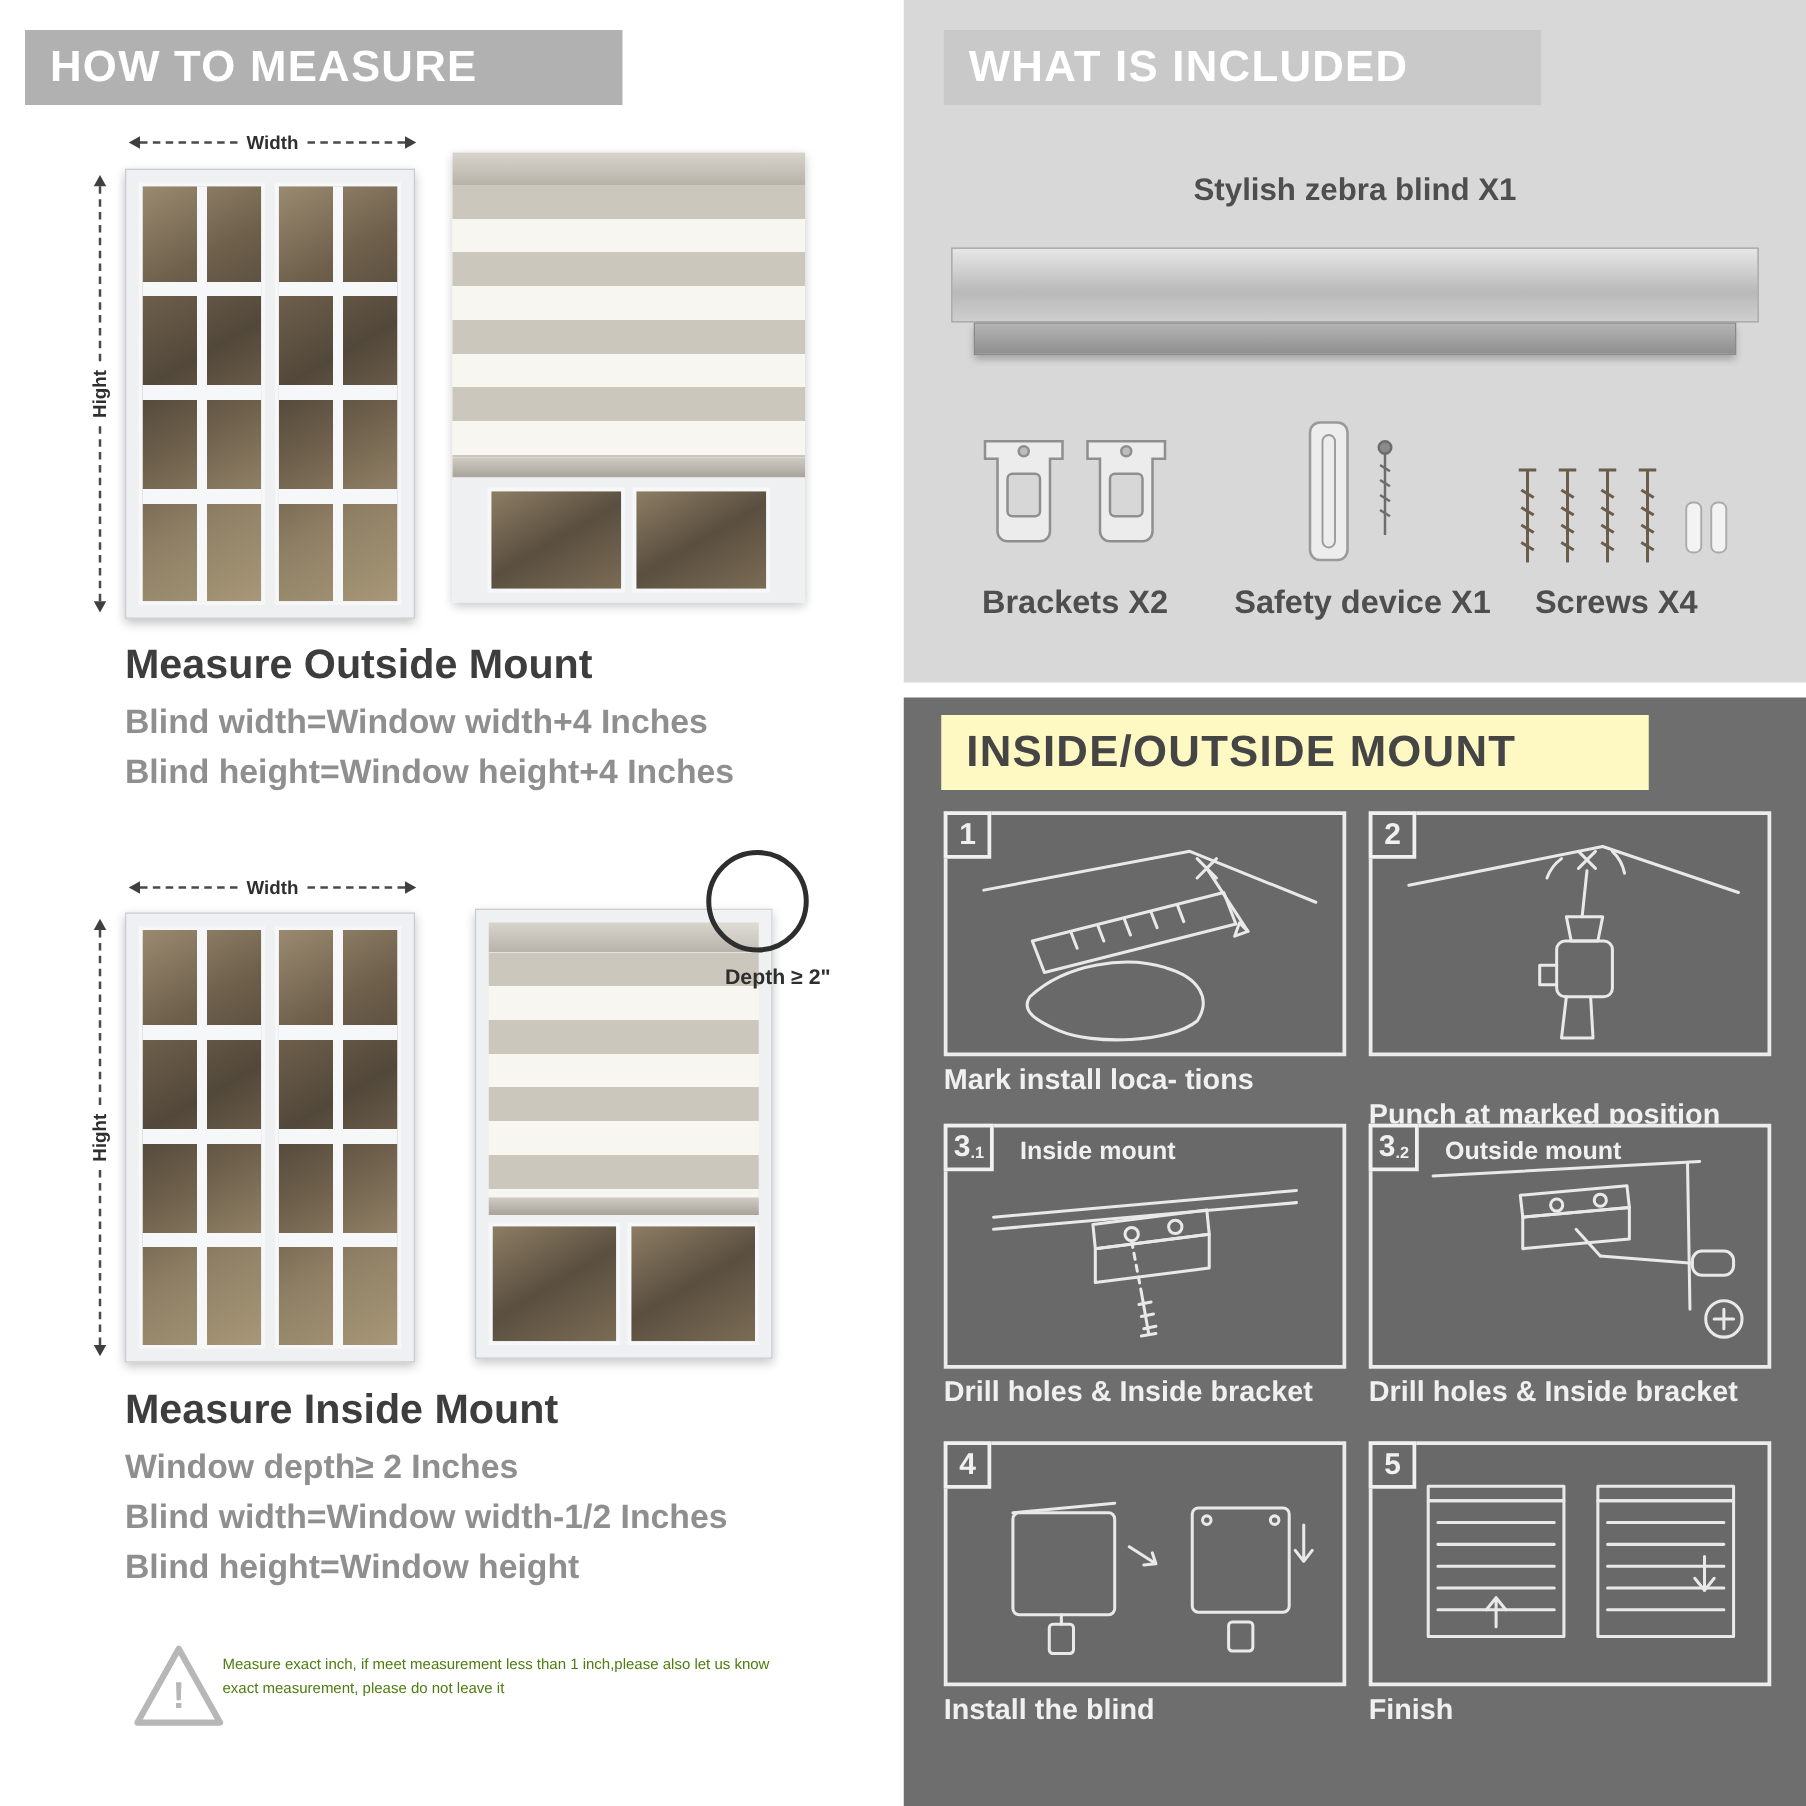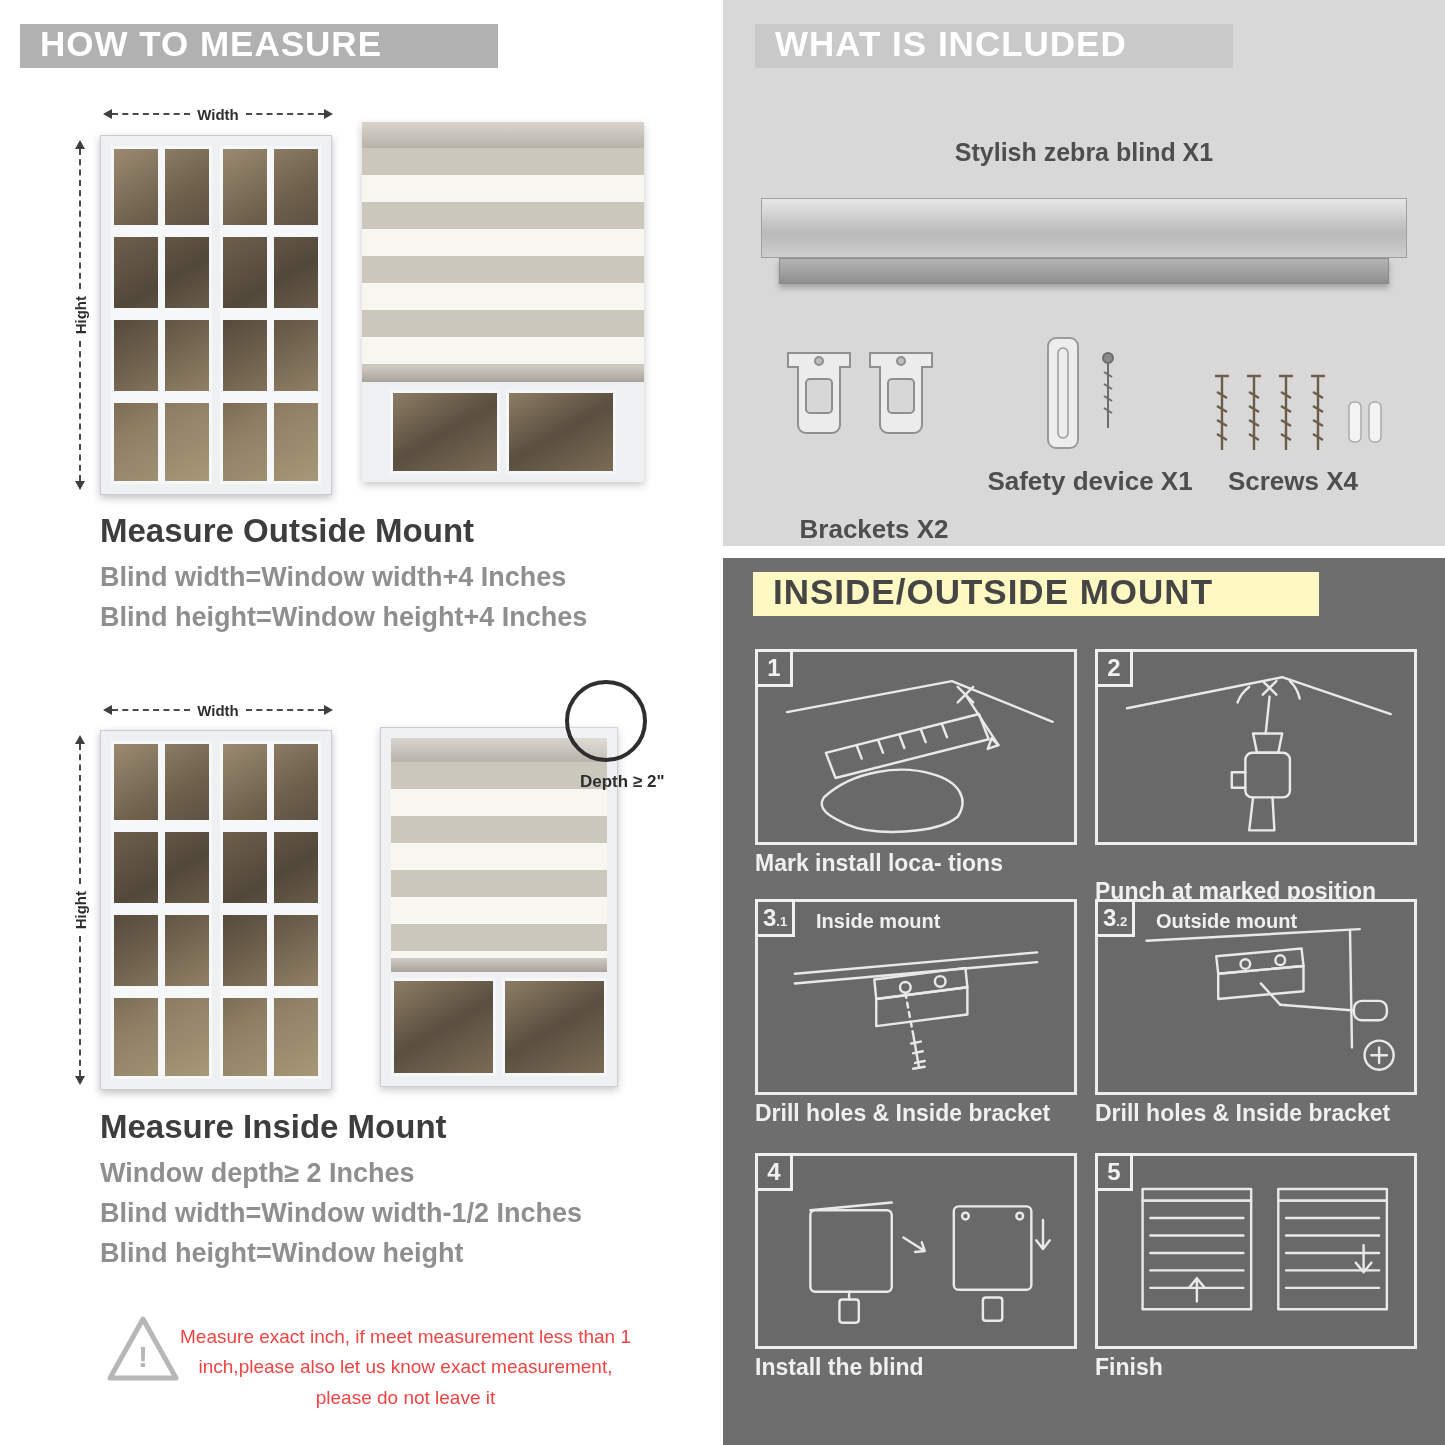--- a/index.html
+++ b/index.html
@@ -1,20 +1,20 @@
 <!DOCTYPE html>
 <html><head>
 <meta charset="utf-8">
 <style>
   * { margin:0; padding:0; box-sizing:border-box; }
   body { font-family:"Liberation Sans", sans-serif; background:#fff; }
   .page { position:relative; width:1445px; height:1445px; background:#ffffff; overflow:hidden; }
 
   
-  .banner { position:absolute; height:44px; display:flex; padding:0 20px; font-weight:bold; font-size:35px; letter-spacing:1px; }
+  .banner { position:absolute; height:60px; display:flex; align-items:center; padding:0 20px; font-weight:bold; font-size:35px; letter-spacing:1px; }
   .banner.htm { left:20px; top:24px; width:478px; background:#b1b1b1; color:#ffffff; }
   .banner.wii { left:32px; top:24px; width:478px; background:#c9c9c9; color:#ffffff; }
   .banner.iom { left:30px; top:14px; width:566px; background:#fef9c3; color:#454545; }
 
   
   .h-title { position:absolute; left:100px; font-size:33px; font-weight:bold; color:#3d3d3d; }
   .t1 { top:512px; } .t2 { top:1108px; }
   .g-line { position:absolute; left:100px; font-size:27px; font-weight:bold; color:#8f8f8f; }
   .l1a { top:562px; } .l1b { top:602px; }
   .l2a { top:1158px; } .l2b { top:1198px; } .l2c { top:1238px; }
@@ -63,33 +63,33 @@
   .bf2 .stripes { height:196px; }
   .bf2 .bottomrail-s { height:14px; }
   .bf2-window { flex:1; display:flex; gap:6px; padding-top:6px; }
 
   .depth-circle { position:absolute; left:565px; top:680px; width:82px; height:82px; border:4px solid #2e2e2e; border-radius:50%; background:rgba(255,255,255,.18); }
   .depth-label { position:absolute; left:580px; top:772px; font-size:17px; font-weight:bold; color:#2e2e2e; }
 
   
   .warn-icon { position:absolute; left:103px; top:1312px; width:80px; height:74px; }
   .warn-mark { position:absolute; left:0; top:28px; width:80px; text-align:center; font-size:30px; font-weight:bold; color:#b7b7b7; }
-  .warn-text { position:absolute; left:178px; top:1322px; width:455px; font-size:19px; color:#ef4444; line-height:1.6; text-align:center; }
+  .warn-text { position:absolute; left:178px; top:1322px; width:455px; font-size:12px; color:#4d7c0f; line-height:1.6; }
 
   
   .sec-right-top { position:absolute; left:723px; top:0; width:722px; height:546px; background:#d8d8d8;padding-left:11px; }
   .wii-product { position:absolute; left:0; top:138px; width:100%; text-align:center; font-size:25px; font-weight:bold; color:#4e4e4e; }
   .headrail-big { position:absolute; left:38px; top:198px; width:646px; height:60px; background:linear-gradient(#e6e6e6,#b9b9b9 60%,#cecece); border:1px solid #a0a0a0; }
   .headrail-strip { position:absolute; left:56px; top:258px; width:610px; height:26px; background:linear-gradient(#b4b4b4,#8f8f8f); border:1px solid #8a8a8a; box-shadow:0 4px 6px rgba(0,0,0,.25); }
   .hw-svg { position:absolute; }
   .brackets-svg { left:57px; top:335px; }
   .safety-svg { left:297px; top:332px; }
   .screws-svg { left:480px; top:368px; }
   .wii-label { position:absolute; top:466px; transform:translateX(-50%); font-size:26px; font-weight:bold; color:#4e4e4e; white-space:nowrap; }
-  .lab1 { left:151px;margin-top:48px; } .lab2 { left:367px; } .lab3 { left:570px; }
+  .lab1 { left:137px; } .lab2 { left:367px; } .lab3 { left:570px; }
 
   
   .sec-right-bottom { position:absolute; left:723px; top:558px; width:722px; height:887px; background:#6e6e6e; }
   .panel { position:absolute; width:322px; height:196px; border:3px solid #ececec; background:#696969; }
   .p1 { left:32px; top:91px; }  .p2 { left:372px; top:91px; }
   .p3 { left:32px; top:341px; } .p4 { left:372px; top:341px; }
   .p5 { left:32px; top:595px; } .p6 { left:372px; top:595px; }
   .panel svg { position:absolute; inset:0; width:100%; height:100%; stroke:#e9e9e9; stroke-width:2.5; fill:none; stroke-linecap:round; stroke-linejoin:round; }
   .badge { position:absolute; left:-3px; top:-3px; min-width:38px; height:38px; border:3px solid #f0f0f0; color:#f0f0f0; font-weight:bold; font-size:24px; display:flex; align-items:center; justify-content:center; padding:0 5px; background:#696969; }
   .badge .sub { font-size:13px; align-self:flex-end; margin-bottom:5px; }

